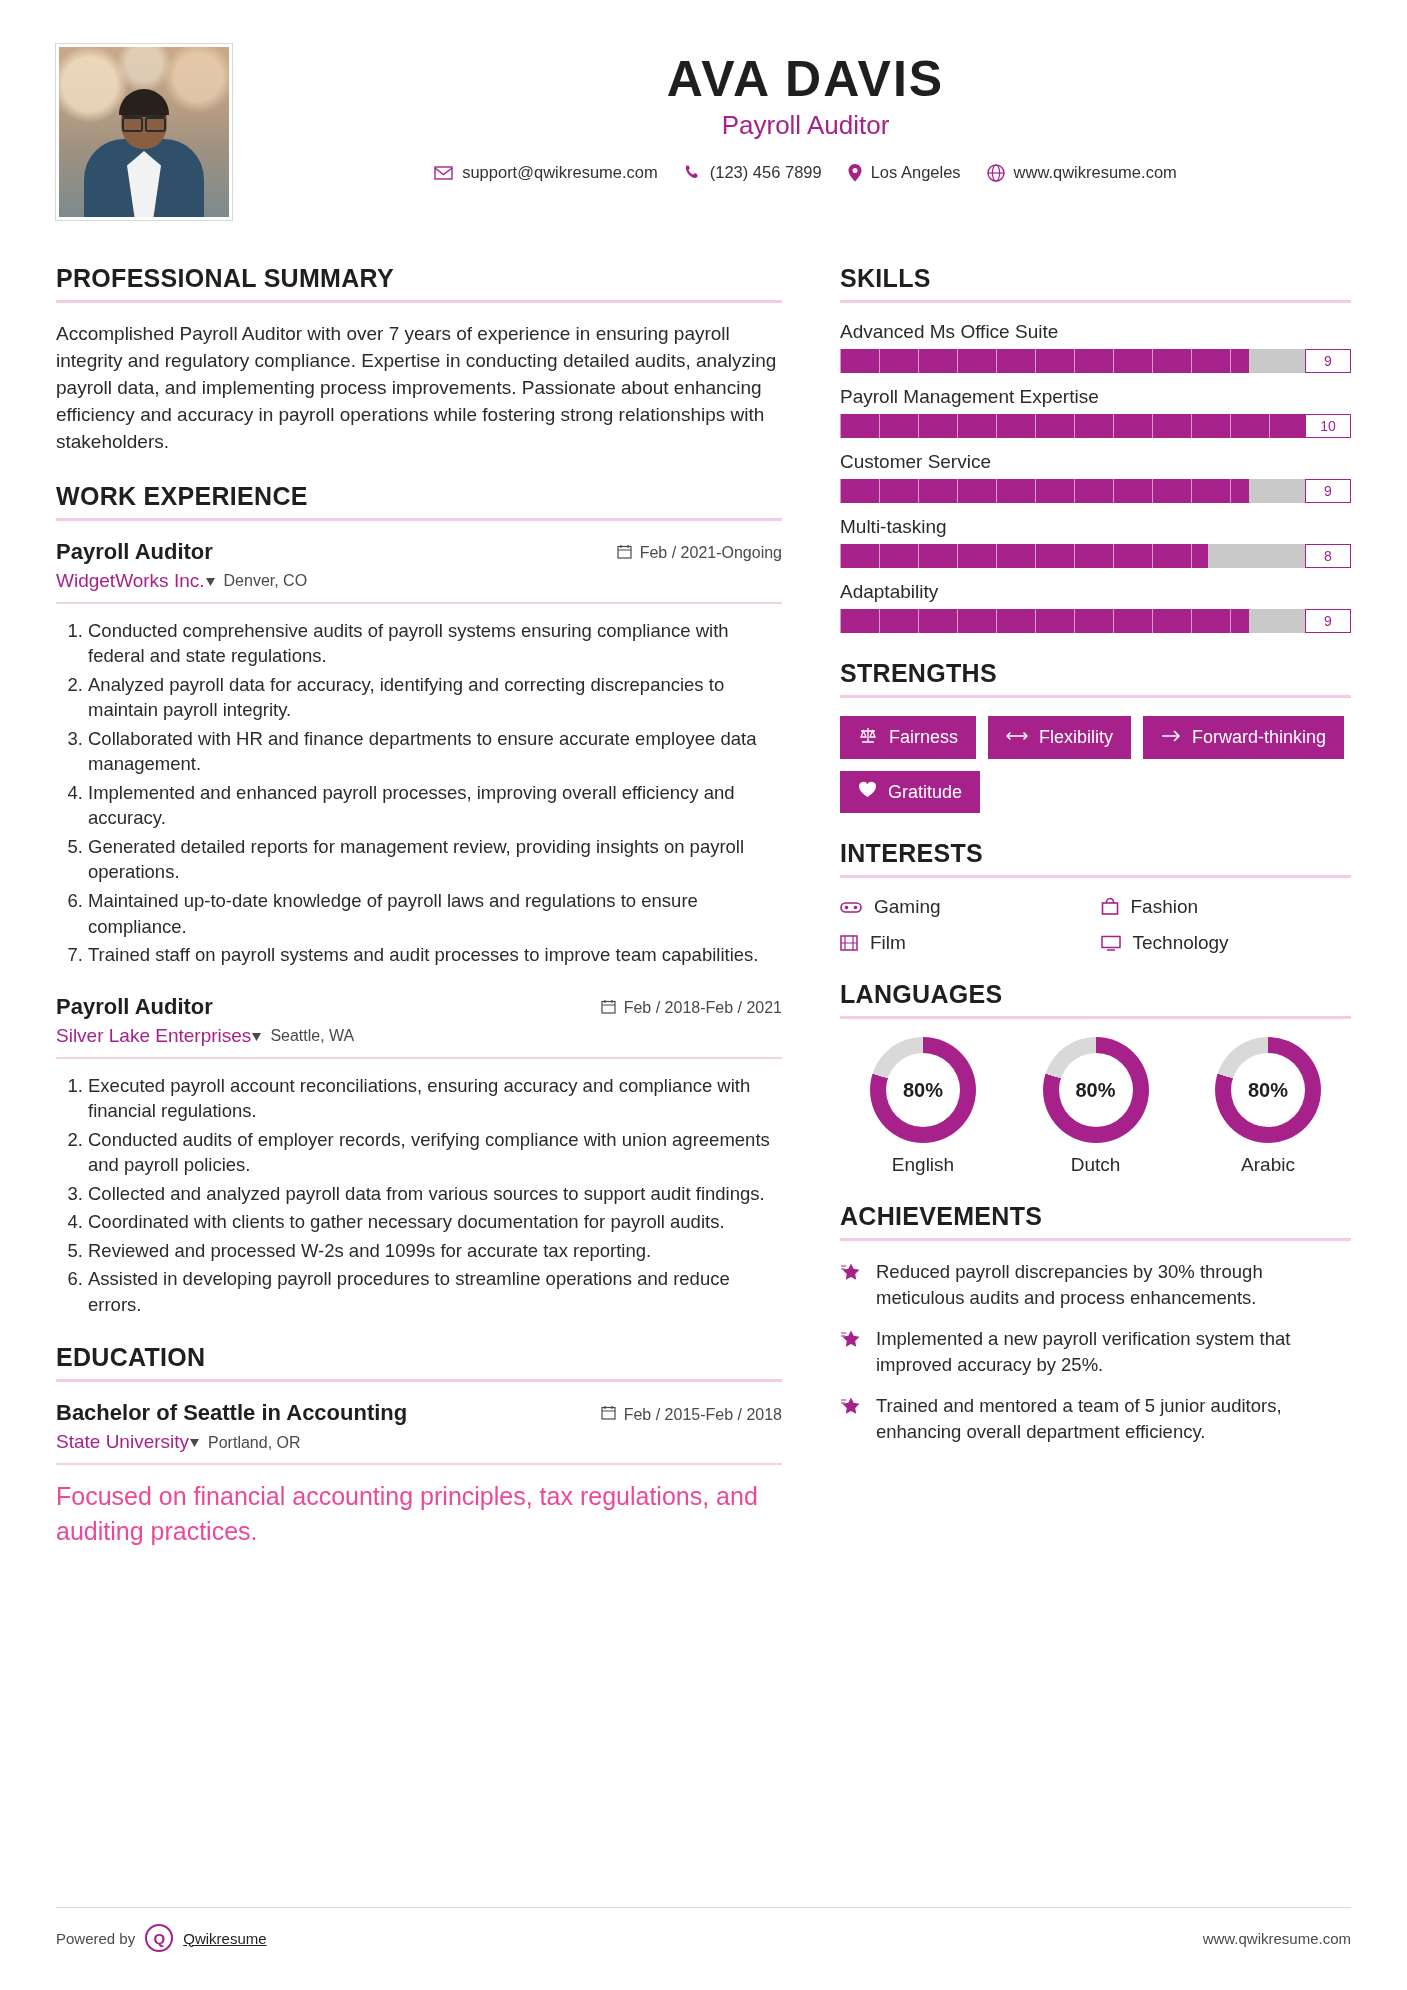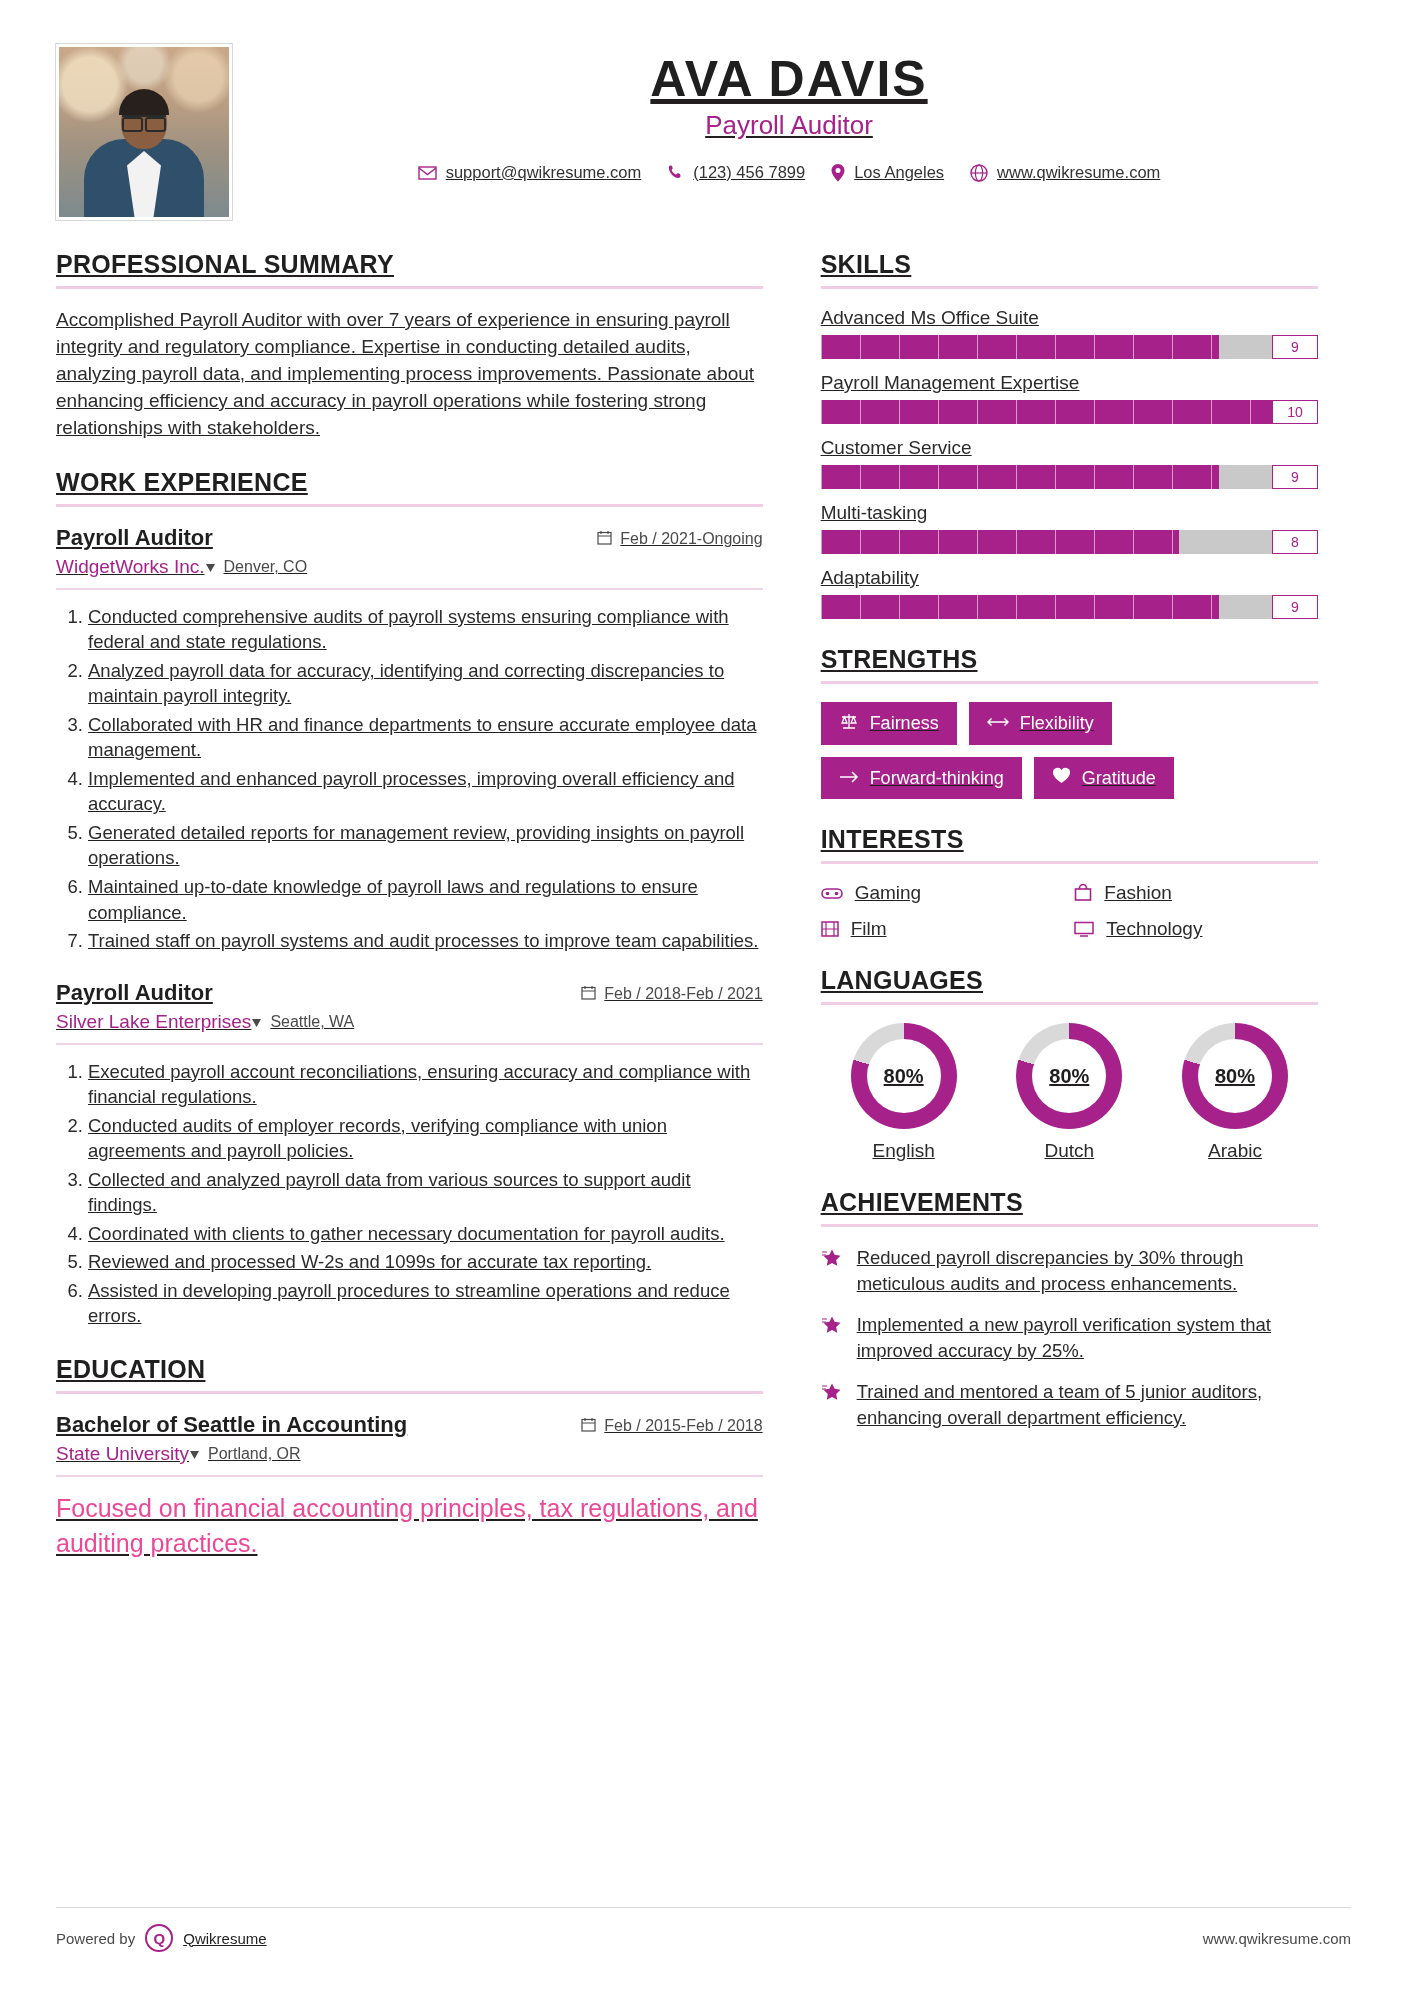--- a/index.html
+++ b/index.html
@@ -7,22 +7,21 @@
     width: 1407px;
     background: #ffffff;
     font-family: "Liberation Sans", sans-serif;
     color: #231f20;
   }
   .page {
     position: relative;
     width: 1407px;
     height: 1990px;
     background: #ffffff;
-    padding: 44px 89px 0 56px;
-    text-decoration: underline;
+    padding: 44px 56px 0 56px;
   }
 
   
   .header {
     display: flex;
     align-items: flex-start;
     gap: 28px;
     padding-bottom: 18px;
   }
   .photo {
@@ -110,21 +109,21 @@
     font-size: 16.5px;
     color: #333;
   }
   .contact .item { display: flex; align-items: center; gap: 9px; white-space: nowrap; }
   .contact .ico { color: #a6228a; display: inline-flex; align-items: center; }
 
   
   .columns {
     display: flex;
     gap: 0;
-    margin-top: 12px;
+    margin-top: 26px;
   }
   .col-left { width: 762px; padding-right: 36px; }
   .col-right { width: 533px; padding-left: 22px; }
 
   .sec-title {
     font-size: 25px;
     font-weight: bold;
     letter-spacing: .3px;
     color: #1f1f1f;
     text-transform: uppercase;

